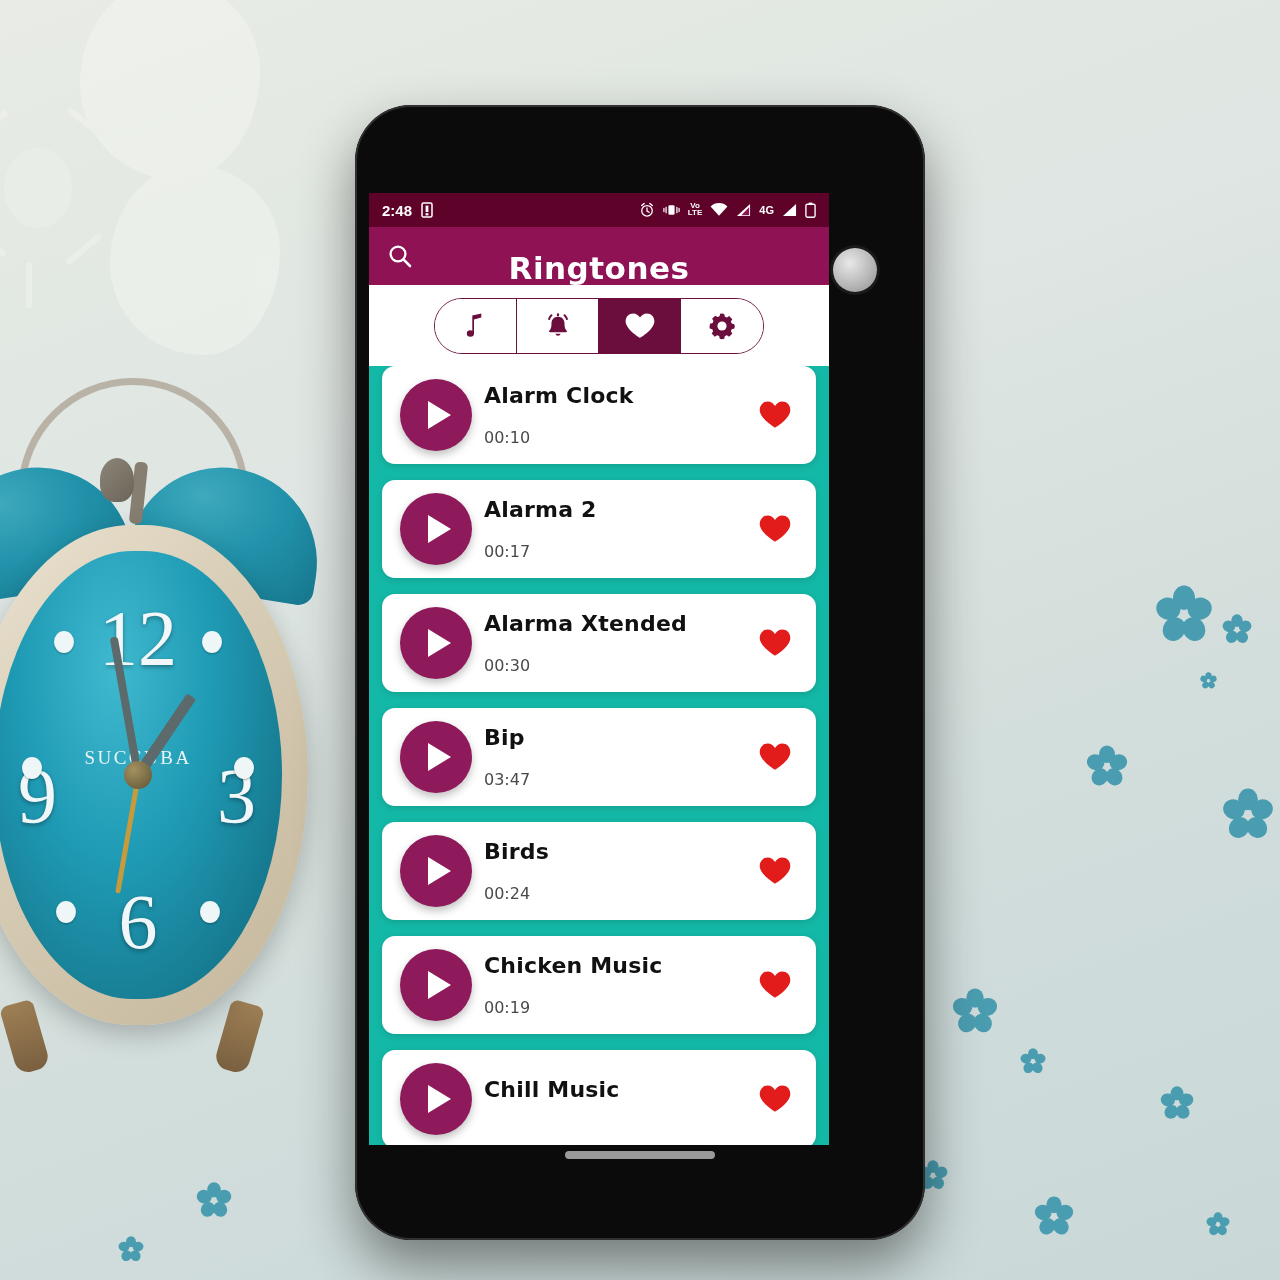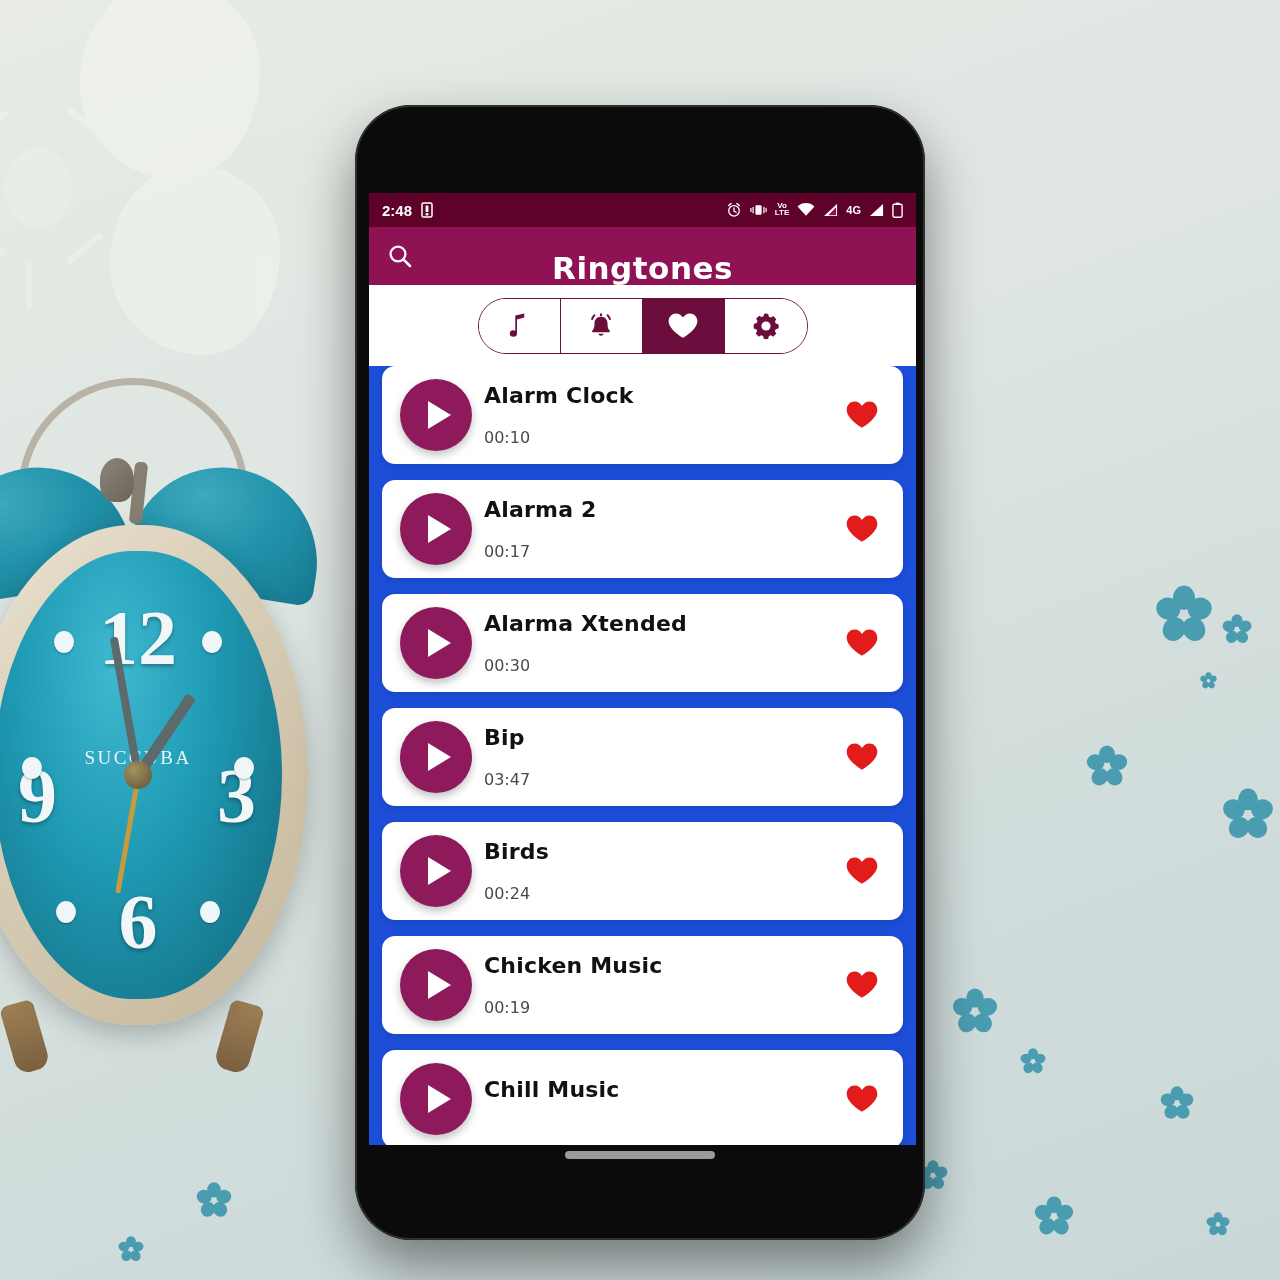--- a/index.html
+++ b/index.html
@@ -108,21 +108,21 @@
     left: 26px; top: 26px;
     right: 26px; bottom: 26px;
     border-radius: 50% / 52%;
     background: radial-gradient(ellipse at 42% 26%, #3fb9cf 0%, #1f9ab4 42%, #16798f 78%, #0f5f72 100%);
     overflow: hidden;
   }
   .num {
     position: absolute;
     color: #f1f7f8;
     font-family: "Liberation Serif", serif;
-    font-weight: 700;
+    font-weight: 400;
     font-size: 78px;
     text-shadow: 0 2px 4px rgba(0,0,0,.35);
   }
   .n12 { left: 50%; top: 42px;  transform: translateX(-50%); }
   .n3  { right: 26px; top: 200px; }
   .n6  { left: 50%; bottom: 32px; transform: translateX(-50%); }
   .n9  { left: 24px;  top: 200px; }
   .dot {
     position: absolute; width: 20px; height: 22px;
     background: #eef6f7; border-radius: 50%;
@@ -199,22 +199,22 @@
     transform: translateX(-50%);
     width: 150px; height: 8px;
     border-radius: 4px;
     background: #9a9a9a;
   }
 
   
   #screen {
     position: absolute;
     left: 14px; top: 88px;
-    width: 547px; height: 952px;
-    background: #1d4ed8;
+    width: 460px; height: 952px;
+    background: #14b8a6;
     overflow: hidden;
   }
 
   
   #status-bar {
     height: 34px;
     background: #5e0229;
     display: flex;
     align-items: center;
     padding: 0 13px;

